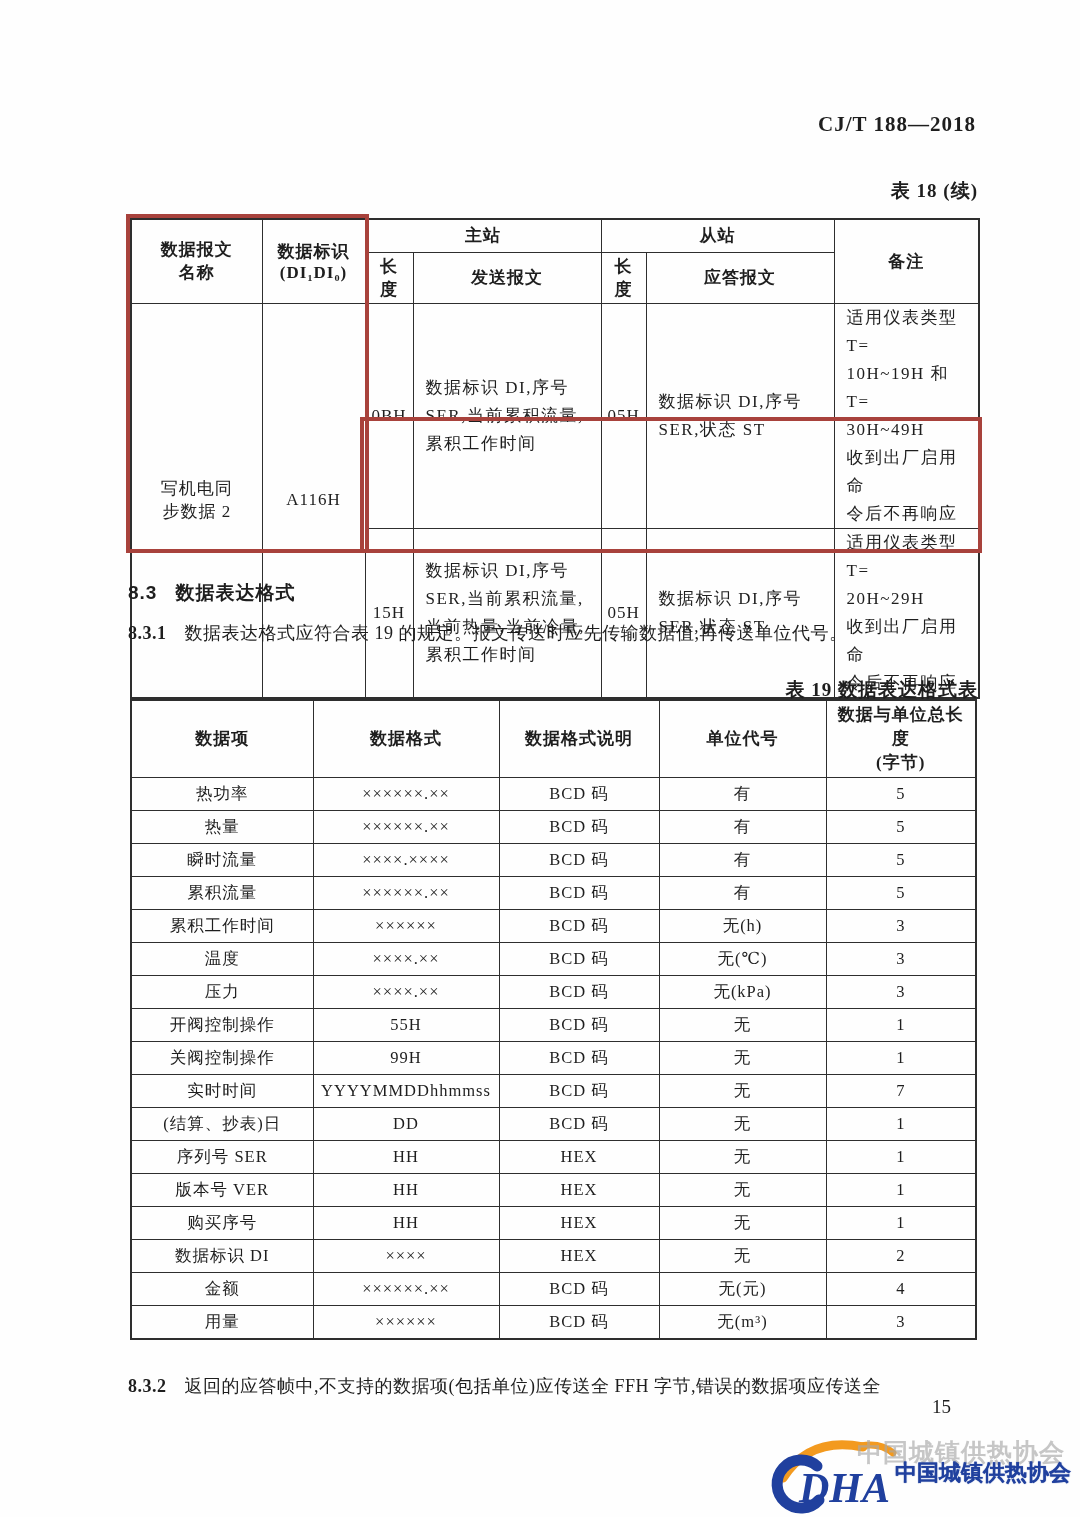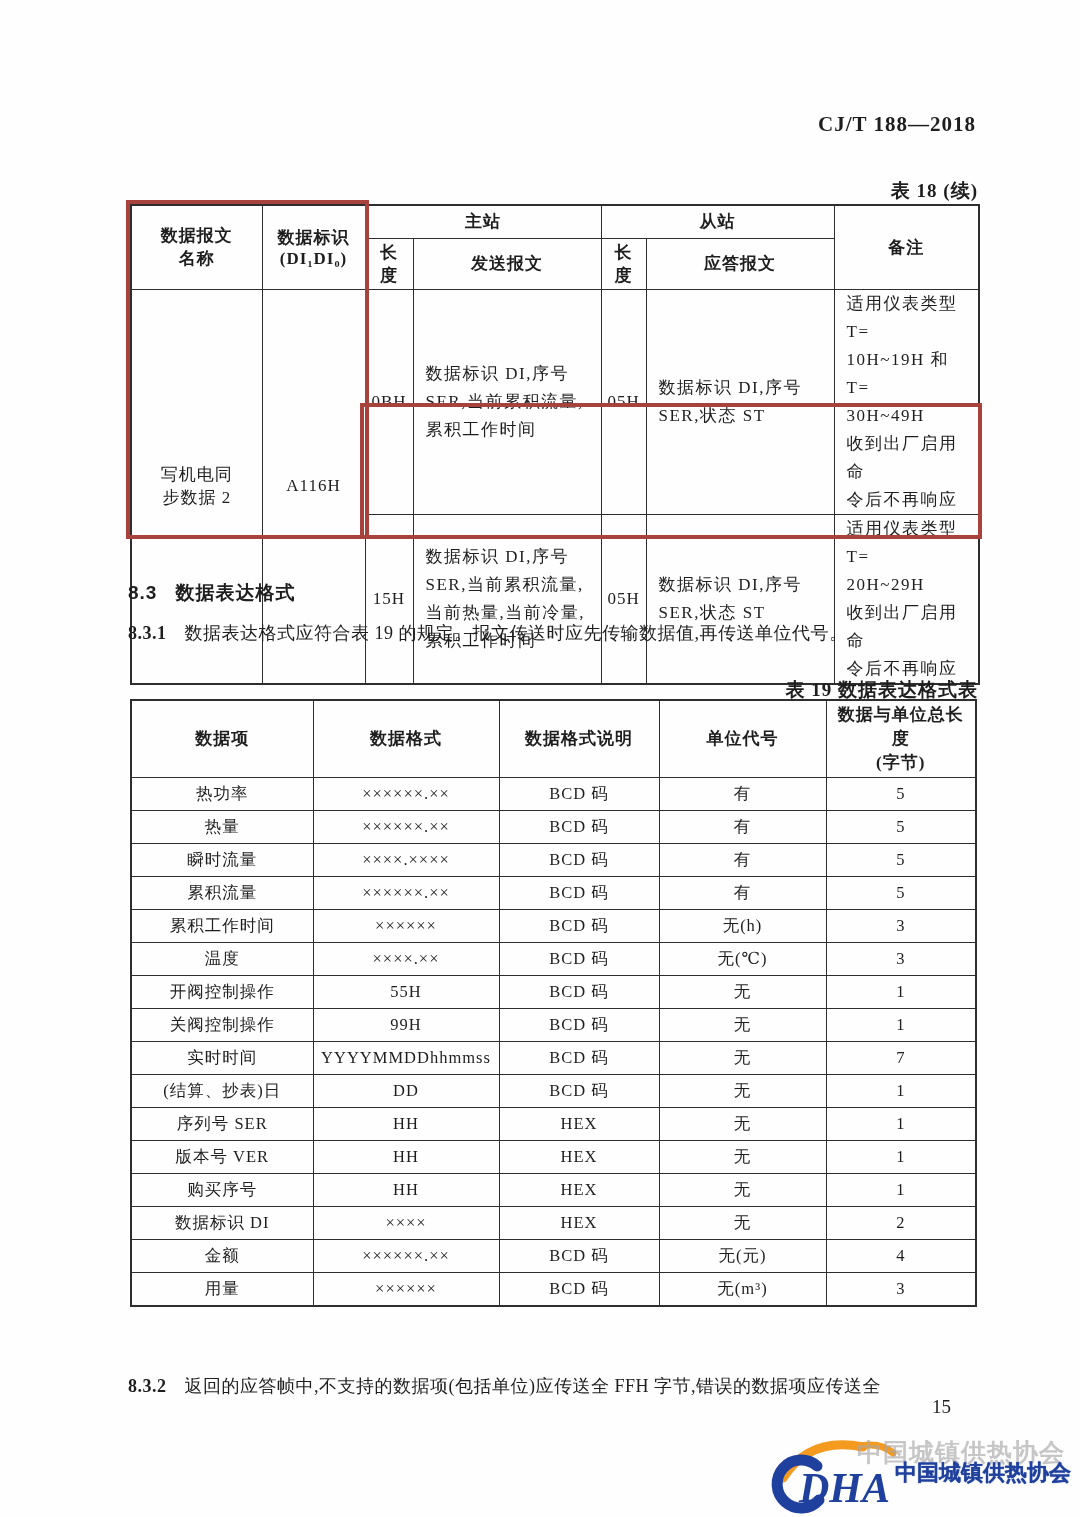--- a/index.html
+++ b/index.html
@@ -27,21 +27,21 @@
   
   table { border-collapse:collapse; table-layout:fixed; }
   td {
     border:1px solid #2e2e2e;
     text-align:center; vertical-align:middle;
     font-size:17px; letter-spacing:1px;
     white-space:pre-line;
     padding:2px 6px;
   }
   
-  .t18-wrap { position:absolute; left:130px; top:204px; width:820px; }
+  .t18-wrap { position:absolute; left:130px; top:218px; width:820px; }
   .t18 { width:848px; border:2px solid #2e2e2e; }
   .t18 .hd { font-weight:bold; }
   .t18 tr.h1 td { height:33px; }
   .t18 tr.h2 td { height:32px; }
   .t18 tr.r1 td { height:138px; }
   .t18 tr.r2 td { height:124px; }
   .t18 td.txt {
     text-align:left; padding:0 12px;
     line-height:28px; letter-spacing:1.5px;
   }
@@ -228,20 +228,27 @@
             <td>3</td>
           </tr>
       <tr class="d">
             <td>温度</td>
             <td>××××.××</td>
             <td>BCD 码</td>
             <td>无(℃)</td>
             <td>3</td>
           </tr>
       <tr class="d">
+            <td>压力</td>
+            <td>××××.××</td>
+            <td>BCD 码</td>
+            <td>无(kPa)</td>
+            <td>3</td>
+          </tr>
+      <tr class="d">
             <td>开阀控制操作</td>
             <td>55H</td>
             <td>BCD 码</td>
             <td>无</td>
             <td>1</td>
           </tr>
       <tr class="d">
             <td>关阀控制操作</td>
             <td>99H</td>
             <td>BCD 码</td>

